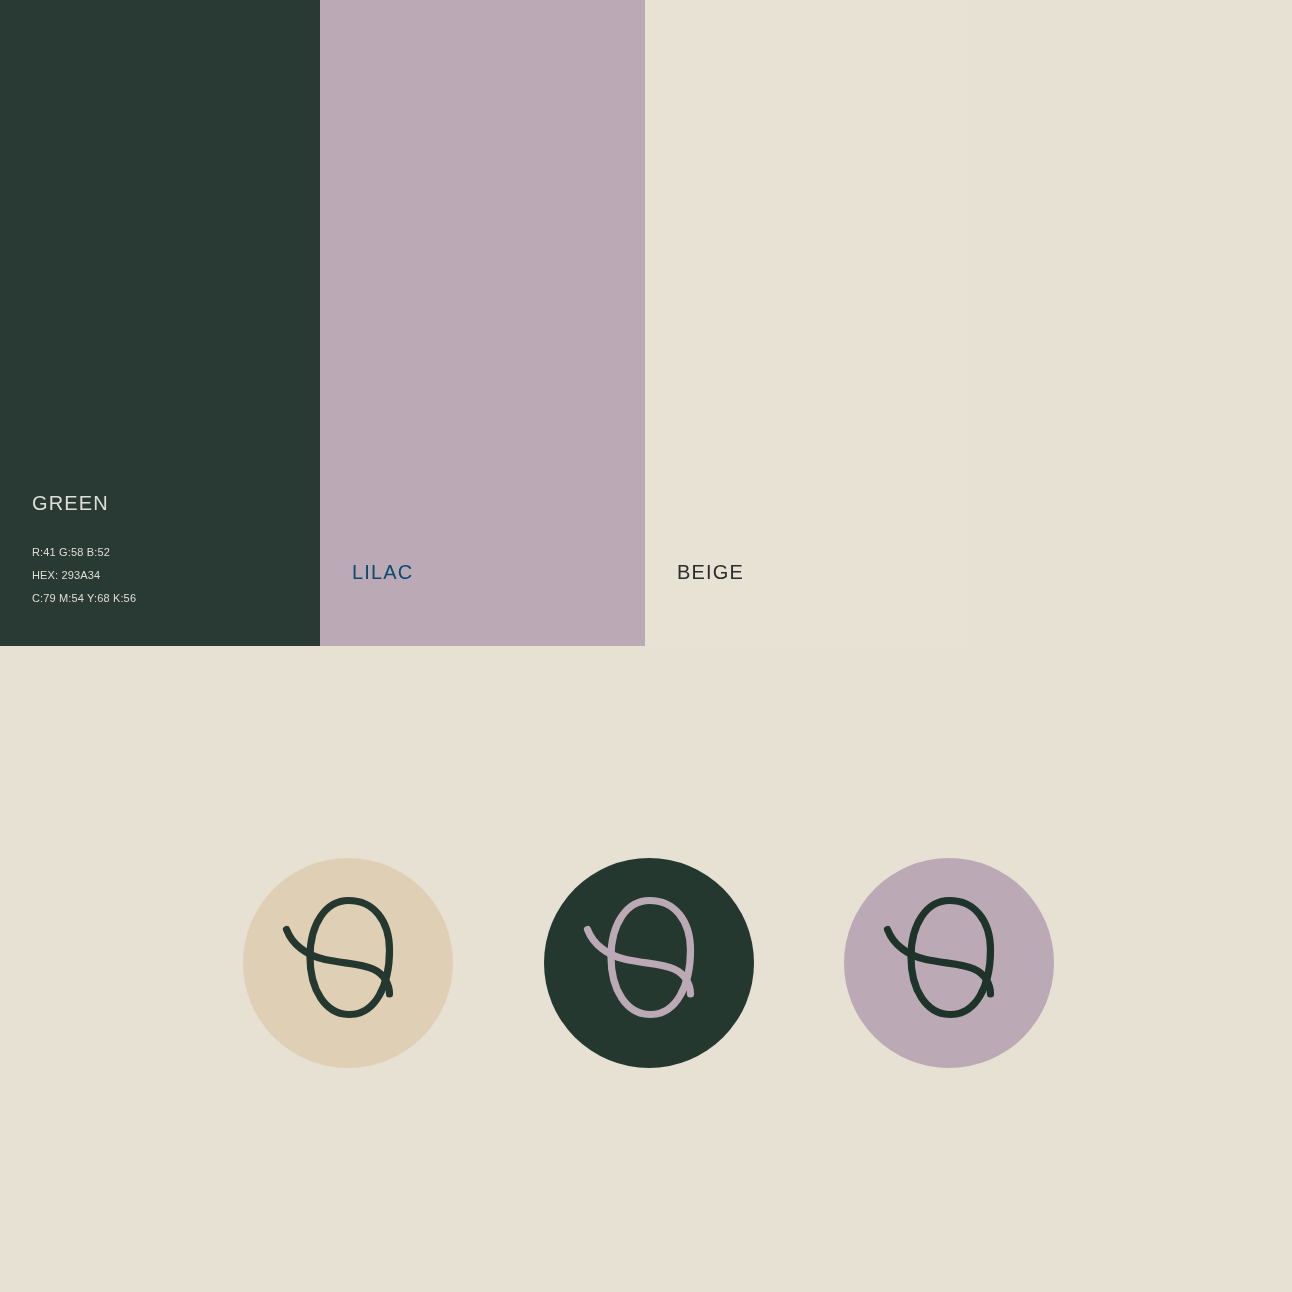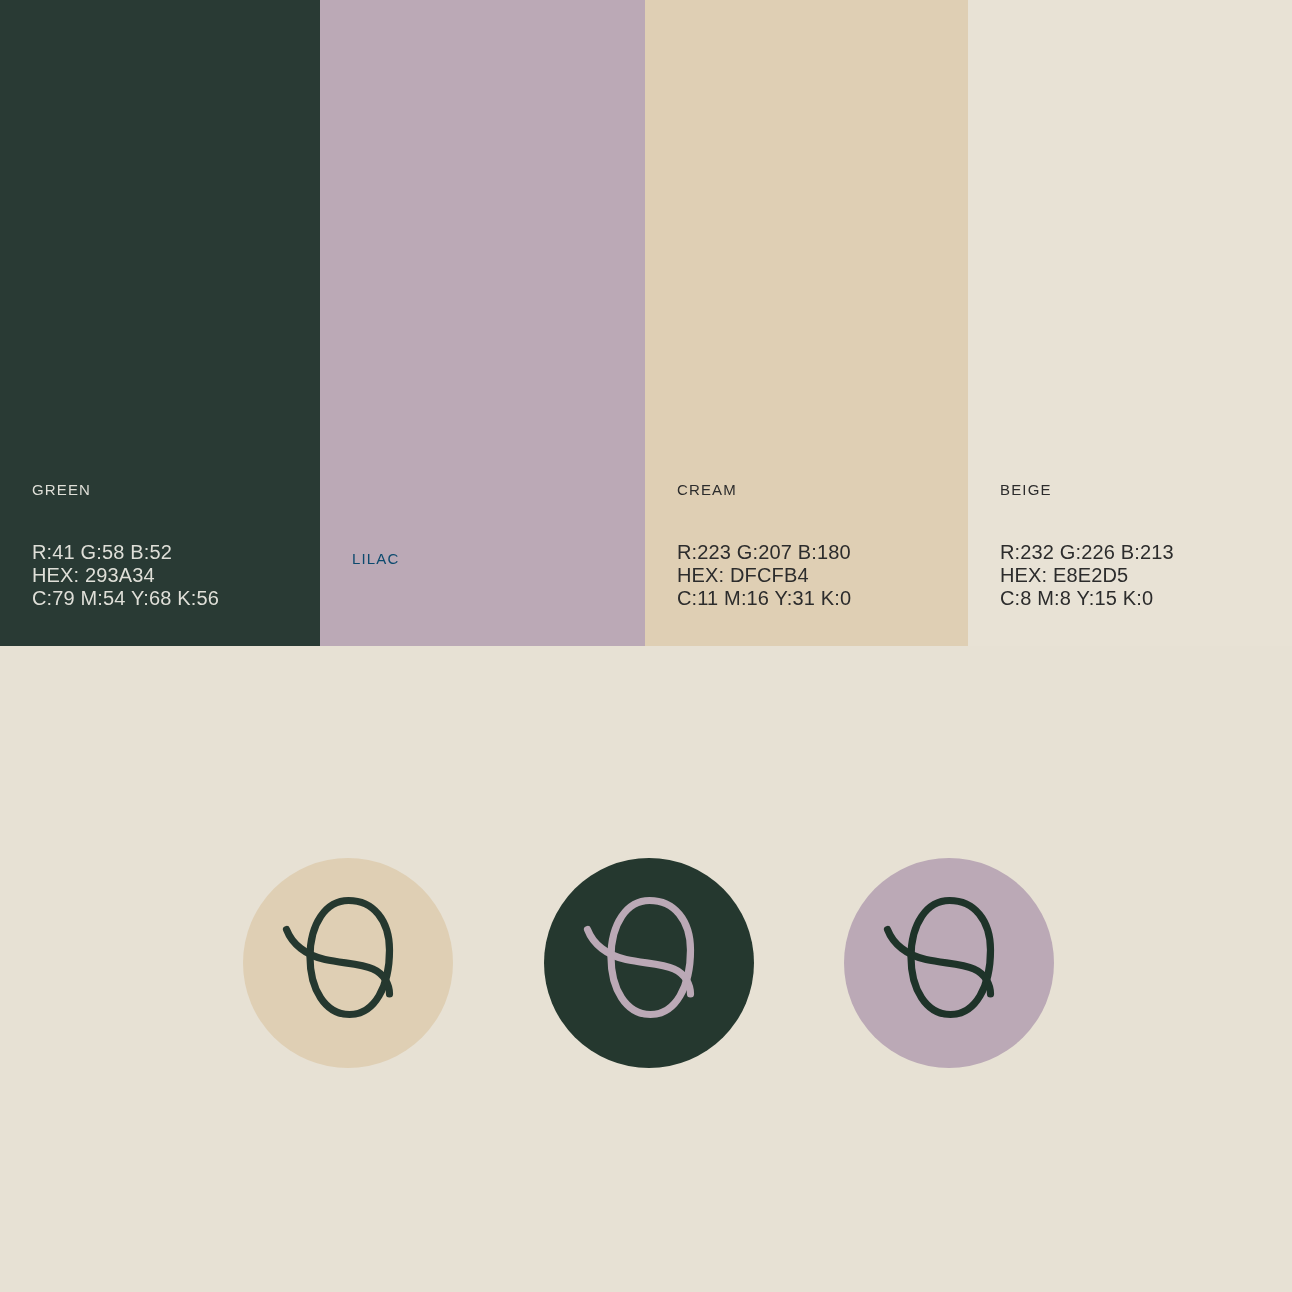--- a/index.html
+++ b/index.html
@@ -41,28 +41,28 @@
   .swatch.cream  { width: 323px; }
   .swatch.beige  { width: 324px; padding-left: 8px; }
 
   .swatch-info {
     position: absolute;
     left: 32px;
     bottom: 36px;
     width: 270px;
   }
   .swatch-name {
-    font-size: 15px;
+    font-size: 20px;
     letter-spacing: 1.15px;
     line-height: 18px;
-    margin: 0 0 42px 0;
+    margin: 0 0 29px 0;
     white-space: nowrap;
   }
   .swatch-lines {
-    font-size: 20px;
+    font-size: 11px;
     line-height: 23px;
     letter-spacing: 0.15px;
   }
   .swatch-line { white-space: nowrap; }
 
   
   .swatch.lilac .swatch-info,
   .swatch.cream .swatch-info,
   .swatch.beige .swatch-info { color: #2c2c2c; }
   
@@ -113,39 +113,24 @@
         </div>
       </div>
     </div>
 
     <div class="swatch lilac" style="background: rgb(187, 169, 182);">
       <div class="swatch-info" style="color: #0c4a6e;">
         <div class="swatch-name">LILAC</div>
       </div>
     </div>
 
-    <div class="swatch cream" style="background: rgb(223, 207, 180);">
-      <div class="swatch-info" style="color: rgb(44, 44, 44);">
-        <div class="swatch-name">CREAM</div>
-        <div class="swatch-lines">
-          <div class="swatch-line">R:223 G:207 B:180</div>
-          <div class="swatch-line">HEX: DFCFB4</div>
-          <div class="swatch-line">C:11 M:16 Y:31 K:0</div>
-        </div>
-      </div>
-    </div>
 
     <div class="swatch beige" style="background: rgb(232, 226, 213);">
       <div class="swatch-info" style="color: rgb(44, 44, 44);">
         <div class="swatch-name">BEIGE</div>
-        <div class="swatch-lines">
-          <div class="swatch-line">R:232 G:226 B:213</div>
-          <div class="swatch-line">HEX: E8E2D5</div>
-          <div class="swatch-line">C:8 M:8 Y:15 K:0</div>
-        </div>
       </div>
     </div>
 
   </div>
 
   <div class="logo-row">
 
     <div class="logo-badge b1">
       <svg viewBox="0 0 210 210" xmlns="http://www.w3.org/2000/svg">
         <circle cx="105" cy="105" r="105" class="badge-fill" fill="#DFCFB4"></circle>

